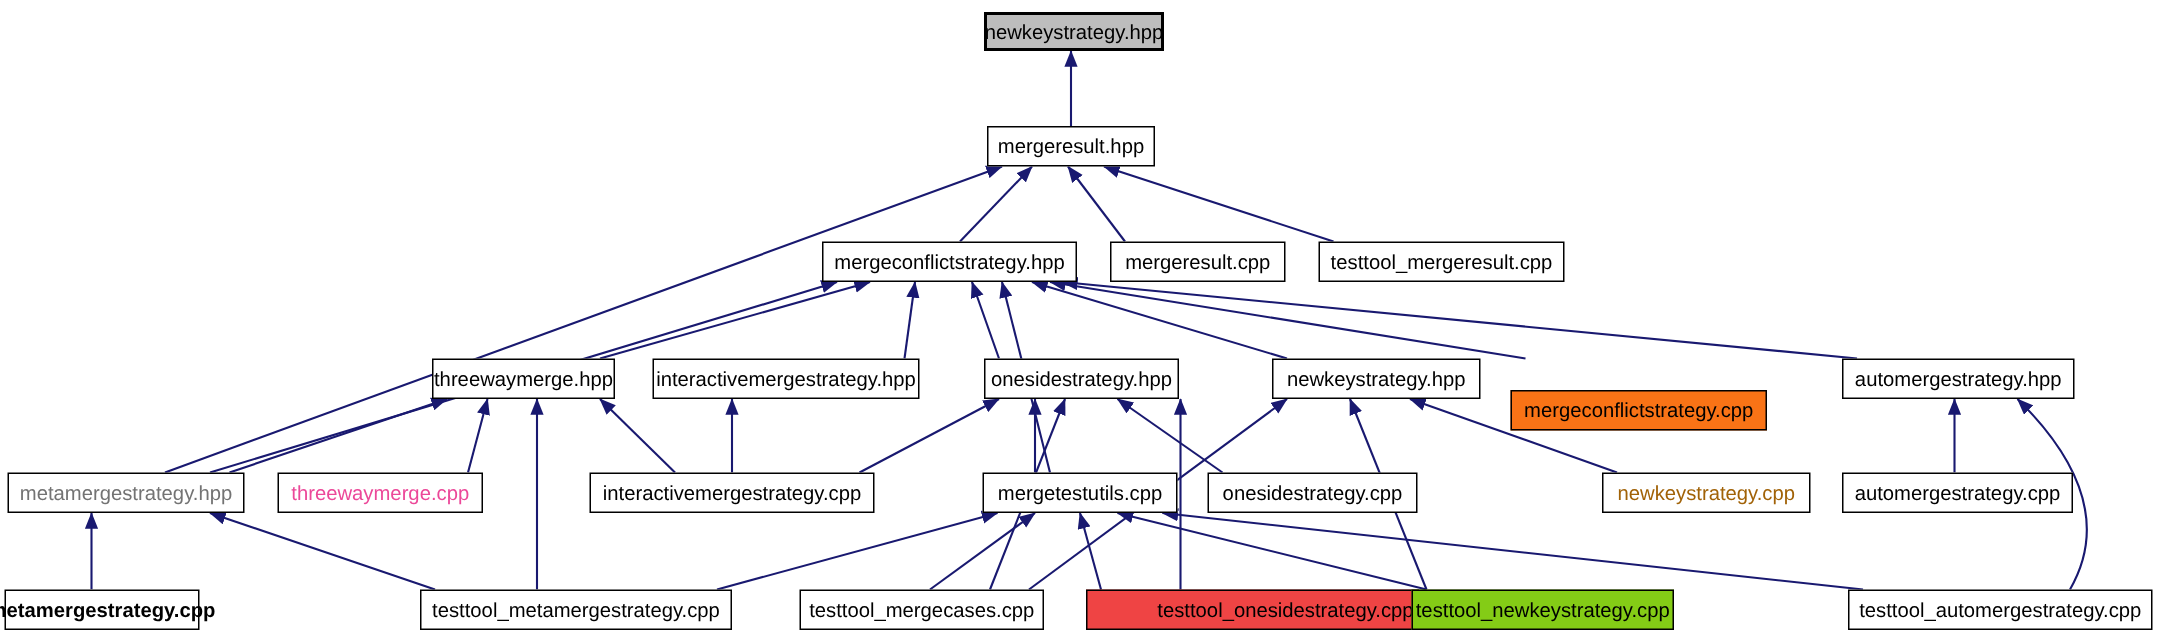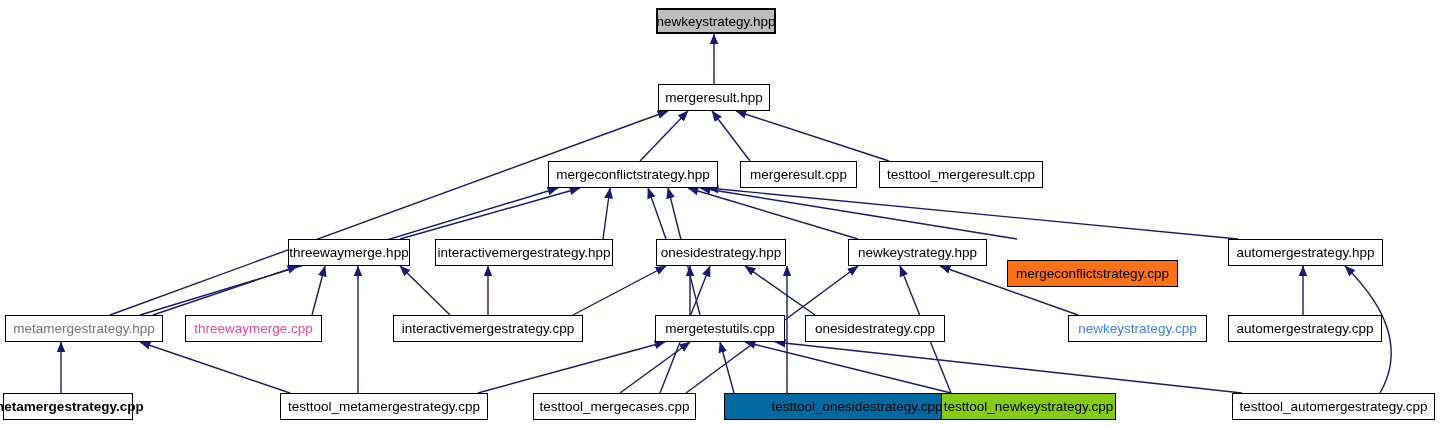--- a/index.html
+++ b/index.html
@@ -88,21 +88,21 @@
     <div class="node" style="left: 435px; top: 239px; width: 178px; height: 27px; border-color: rgb(0, 0, 0); background: rgb(255, 255, 255); color: rgb(0, 0, 0);">interactivemergestrategy.hpp</div>
     <div class="node" style="left: 656px; top: 239px; width: 130px; height: 27px; border-color: rgb(0, 0, 0); background: rgb(255, 255, 255); color: rgb(0, 0, 0);">onesidestrategy.hpp</div>
     <div class="node" style="left: 848px; top: 239px; width: 139px; height: 27px; border-color: rgb(0, 0, 0); background: rgb(255, 255, 255); color: rgb(0, 0, 0);">newkeystrategy.hpp</div>
     <div class="node" style="left: 1007px; top: 239px; width: 171px; height: 27px; border-color: rgb(0, 0, 0); background: #f97316; color: rgb(0, 0, 0); margin-top: 21px;">mergeconflictstrategy.cpp</div>
     <div class="node" style="left: 1228px; top: 239px; width: 155px; height: 27px; border-color: rgb(0, 0, 0); background: rgb(255, 255, 255); color: rgb(0, 0, 0);">automergestrategy.hpp</div>
     <div class="node" style="left: 5px; top: 315px; width: 158px; height: 27px; border-color: rgb(0, 0, 0); background: rgb(255, 255, 255); color: #737373;">metamergestrategy.hpp</div>
     <div class="node" style="left: 185px; top: 315px; width: 137px; height: 27px; border-color: rgb(0, 0, 0); background: rgb(255, 255, 255); color: #ec4899;">threewaymerge.cpp</div>
     <div class="node" style="left: 393px; top: 315px; width: 190px; height: 27px; border-color: rgb(0, 0, 0); background: rgb(255, 255, 255); color: rgb(0, 0, 0);">interactivemergestrategy.cpp</div>
     <div class="node" style="left: 655px; top: 315px; width: 130px; height: 27px; border-color: rgb(0, 0, 0); background: rgb(255, 255, 255); color: rgb(0, 0, 0);">mergetestutils.cpp</div>
     <div class="node" style="left: 805px; top: 315px; width: 140px; height: 27px; border-color: rgb(0, 0, 0); background: rgb(255, 255, 255); color: rgb(0, 0, 0);">onesidestrategy.cpp</div>
-    <div class="node" style="left: 1068px; top: 315px; width: 139px; height: 27px; border-color: rgb(0, 0, 0); background: rgb(255, 255, 255); color: #3b82f6;">newkeystrategy.cpp</div>
+    <div class="node" style="left: 1068px; top: 315px; width: 139px; height: 27px; border-color: rgb(0, 0, 0); background: rgb(255, 255, 255); color: #a16207;">newkeystrategy.cpp</div>
     <div class="node" style="left: 1228px; top: 315px; width: 154px; height: 27px; border-color: rgb(0, 0, 0); background: rgb(255, 255, 255); color: rgb(0, 0, 0);">automergestrategy.cpp</div>
     <div class="node" style="left: 3px; top: 393px; width: 130px; height: 27px; border-color: rgb(0, 0, 0); background: rgb(255, 255, 255); color: rgb(0, 0, 0); font-weight: bold;">metamergestrategy.cpp</div>
     <div class="node" style="left: 280px; top: 393px; width: 208px; height: 27px; border-color: rgb(0, 0, 0); background: rgb(255, 255, 255); color: rgb(0, 0, 0);">testtool_metamergestrategy.cpp</div>
     <div class="node" style="left: 533px; top: 393px; width: 163px; height: 27px; border-color: rgb(0, 0, 0); background: rgb(255, 255, 255); color: rgb(0, 0, 0);">testtool_mergecases.cpp</div>
-    <div class="node" style="left: 724px; top: 393px; width: 222px; height: 27px; border-color: rgb(0, 0, 0); background: #0369a1; color: rgb(0, 0, 0); padding-left: 44px;">testtool_onesidestrategy.cpp</div>
+    <div class="node" style="left: 724px; top: 393px; width: 222px; height: 27px; border-color: rgb(0, 0, 0); background: #ef4444; color: rgb(0, 0, 0); padding-left: 44px;">testtool_onesidestrategy.cpp</div>
     <div class="node" style="left: 941px; top: 393px; width: 175px; height: 27px; border-color: rgb(0, 0, 0); background: #84cc16; color: rgb(0, 0, 0);">testtool_newkeystrategy.cpp</div>
     <div class="node" style="left: 1232px; top: 393px; width: 203px; height: 27px; border-color: rgb(0, 0, 0); background: rgb(255, 255, 255); color: rgb(0, 0, 0);">testtool_automergestrategy.cpp</div>
   </div>
 
 </body></html>

